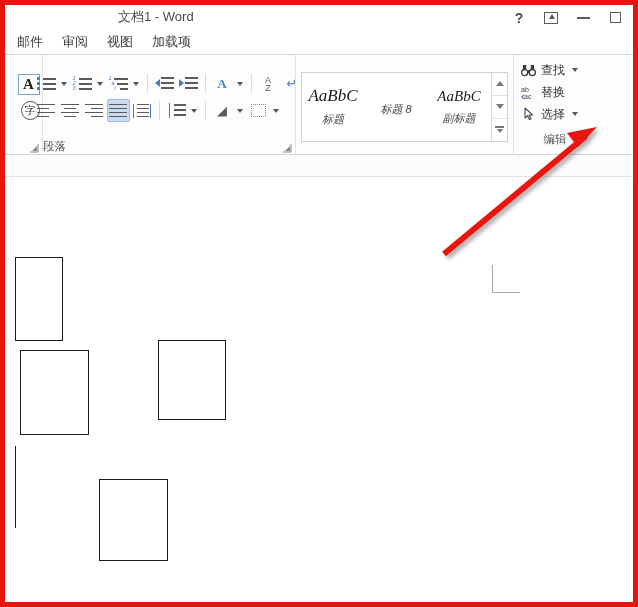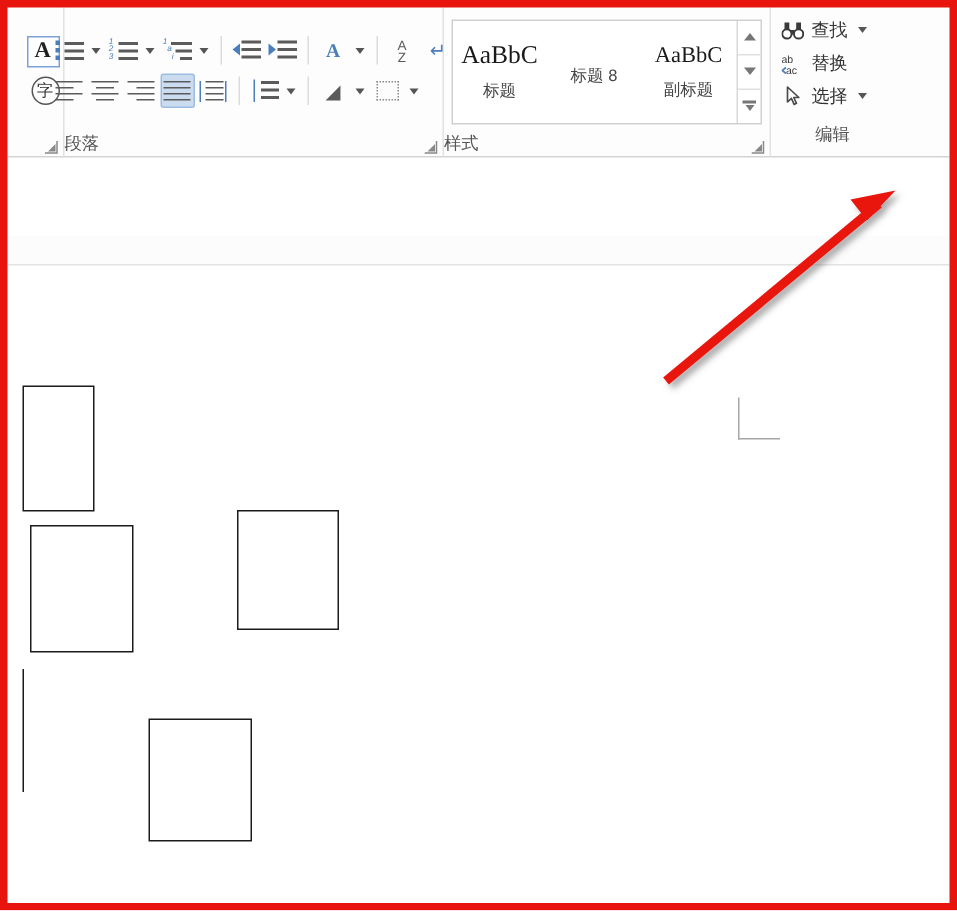--- a/index.html
+++ b/index.html
@@ -211,20 +211,21 @@
   .align i { position:absolute; height:1.8px; background:#5b5b5b; left:0; }
 
   
   .stylesgroup { width: 218px; }
   .gallery {
     display: flex;
     border: 1px solid #d0d0d0;
     background: #fff;
     height: 70px;
     margin-top: 3px;
+    font-style: italic;
   }
   .gal-item {
     width: 63px;
     display:flex; flex-direction:column;
     align-items:center; justify-content:center;
     border-right: 1px solid transparent;
   }
   .gal-sample {
     font-family: "Liberation Serif", "DejaVu Serif", serif;
     color: #1a1a1a;
@@ -334,21 +335,44 @@
     font-family: "Liberation Sans", sans-serif;
   }
 </style>
 </head>
 <body>
 
 <div id="app">
 
   <div class="window">
 
-
+    <div class="titlebar">
+      <div class="title-text">文档1 - Word</div>
+      <div class="win-buttons">
+        <div class="win-btn">
+          <span class="help-glyph">?</span>
+        </div>
+        <div class="win-btn">
+          <span class="ribbondisp-glyph"></span>
+        </div>
+        <div class="win-btn">
+          <span class="min-glyph"></span>
+        </div>
+        <div class="win-btn">
+          <span class="max-glyph"></span>
+        </div>
+      </div>
+    </div>
+
+    <div class="tabstrip">
+      <div class="tab">邮件</div>
+      <div class="tab">审阅</div>
+      <div class="tab">视图</div>
+      <div class="tab">加载项</div>
+    </div>
 
     <div class="ribbon">
 
       <div class="rgroup fontgroup">
         <div class="rgroup-body">
           <div class="fg-row">
             <div class="bigA-box">A</div>
           </div>
           <div class="fg-row">
             <div class="circ-glyph">字</div>
@@ -542,29 +566,20 @@
                 <span class="tri-dn"></span>
               </div>
               <div class="gs-btn">
                 <span class="tri-more">
                   <span class="bar"></span>
                     <span class="tri-dn" style="border-top-width:4px;border-left-width:3px;border-right-width:3px;"></span>
                 </span>
               </div>
             </div>
           </div>
-        </div>
-        <div class="rgroup-label">
-          <span>样式</span>
-          <span class="dlg-launcher">
-            <svg width="9" height="9" viewBox="0 0 9 9">
-                <path d="M0 8 H8 V0" stroke="#888" fill="none" stroke-width="1"></path>
-                <path d="M2 7 L7 7 L7 2 Z" fill="#888"></path>
-              </svg>
-          </span>
         </div>
       </div>
 
       <div class="rgroup editgroup noborder">
         <div class="rgroup-body eg-body" style="justify-content:flex-start;">
           <div class="eitem">
             <span class="eicon">
               <svg width="15" height="13" viewBox="0 0 15 13">
                 <circle cx="3.6" cy="8.6" r="3.1" fill="none" stroke="#3a3a3a" stroke-width="1.3"></circle>
                 <circle cx="11.4" cy="8.6" r="3.1" fill="none" stroke="#3a3a3a" stroke-width="1.3"></circle>

